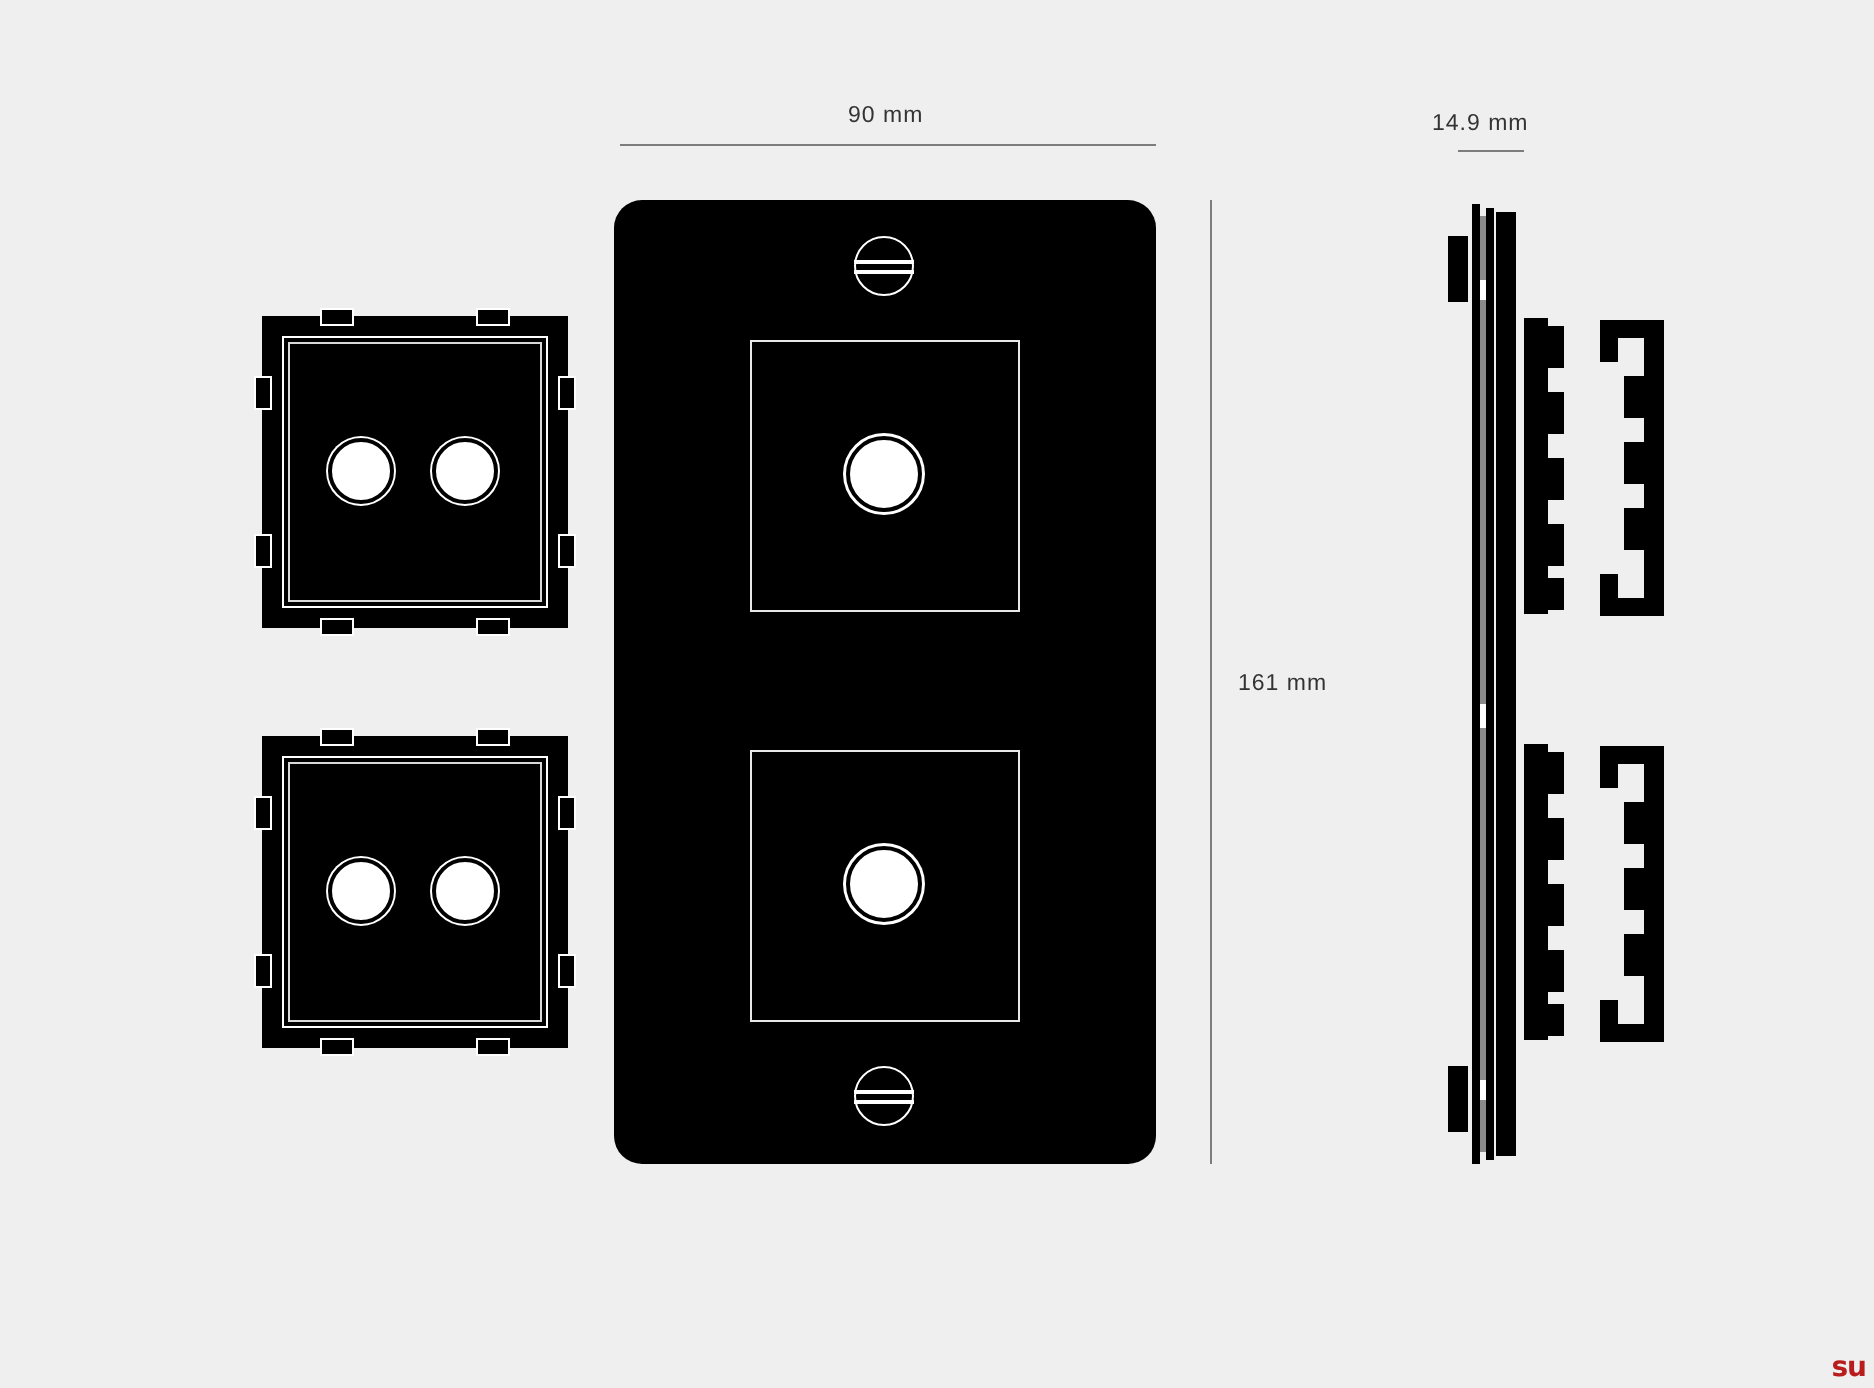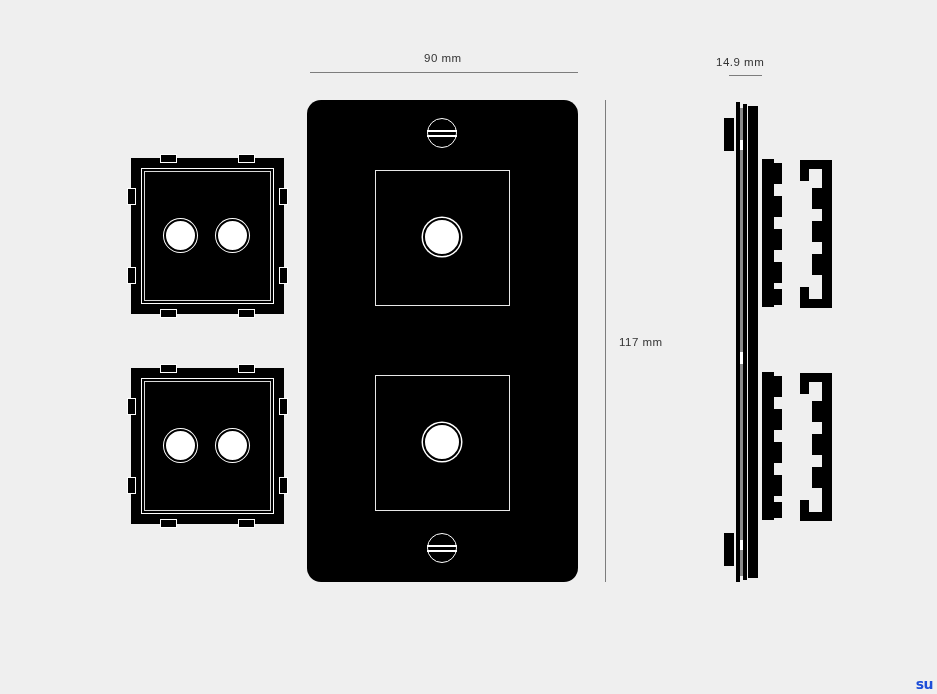--- a/index.html
+++ b/index.html
@@ -109,38 +109,38 @@
   .sv{position:absolute;background:#000000;}
   .sv-gray{position:absolute;background:#8a8a8a;}
   .sv-light{position:absolute;background:#ffffff;}
 
   
   .watermark{
     position:absolute;
     right:4px;bottom:2px;
     font-size:14px;
     font-weight:bold;
-    color:#1d4ed8;
+    color:#b91c1c;
     font-family:"DejaVu Sans", sans-serif;
     letter-spacing:-.5px;
   }
 </style>
 </head>
 <body>
 
 <div class="stage">
 
   <div class="dim-label" style="left:424px;top:52px;">90 mm</div>
   <div class="dim-line-h" style="left:310px;top:72px;width:268px;"></div>
 
   <div class="dim-label" style="left:716px;top:56px;">14.9 mm</div>
   <div class="dim-line-h" style="left:729px;top:75px;width:33px;"></div>
 
   <div class="dim-line-v" style="left:605px;top:100px;height:482px;"></div>
-  <div class="dim-label" style="left:619px;top:336px;">117 mm</div>
+  <div class="dim-label" style="left:619px;top:336px;">161 mm</div>
 
   <div class="module" style="left:131px;top:158px;">
     <div class="module-inner"></div>
     <div class="module-inner2"></div>
 
     <div class="tab h" style="left:29px;top:-4px;"></div>
     <div class="tab h" style="left:107px;top:-4px;"></div>
 
     <div class="tab h" style="left:29px;top:151px;"></div>
     <div class="tab h" style="left:107px;top:151px;"></div>

